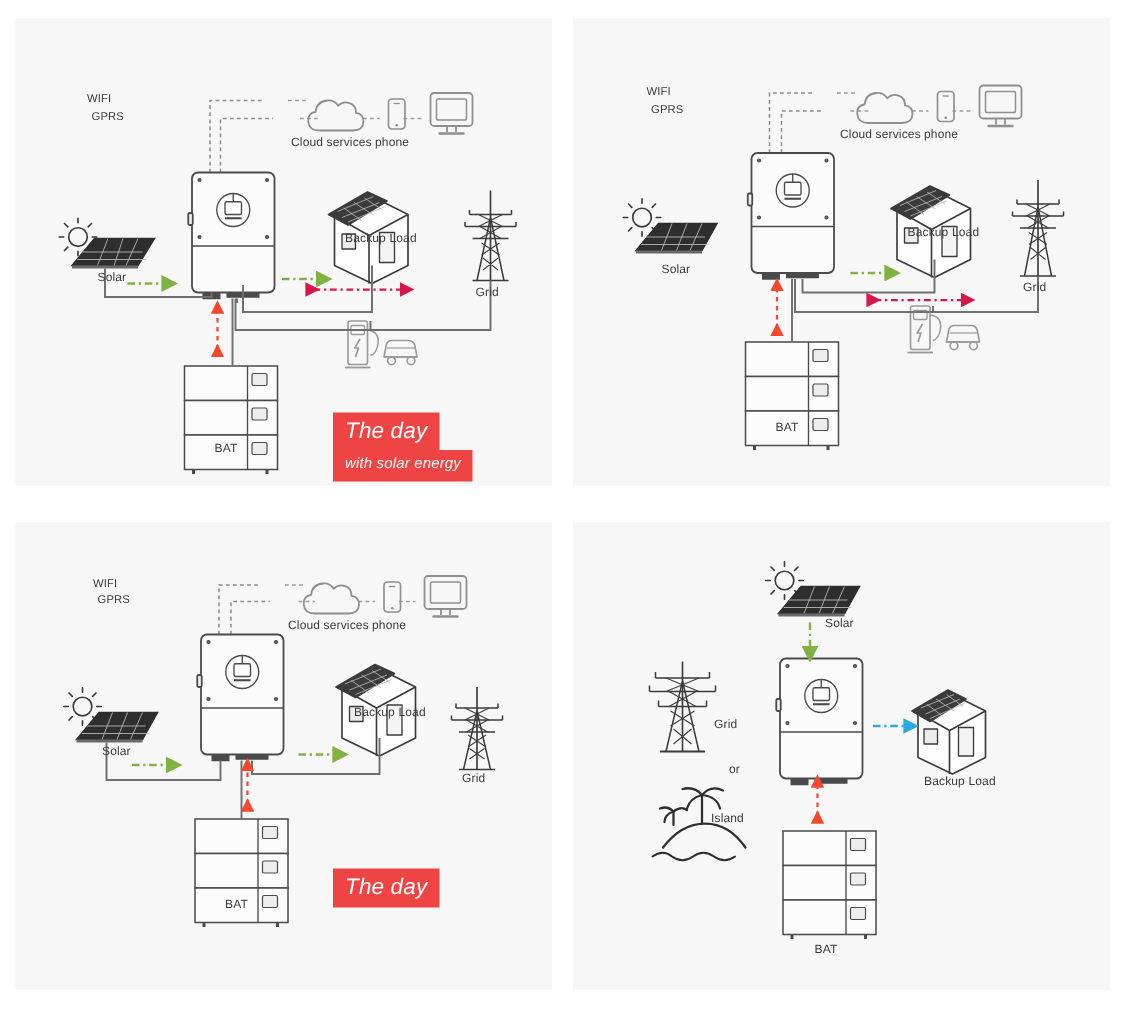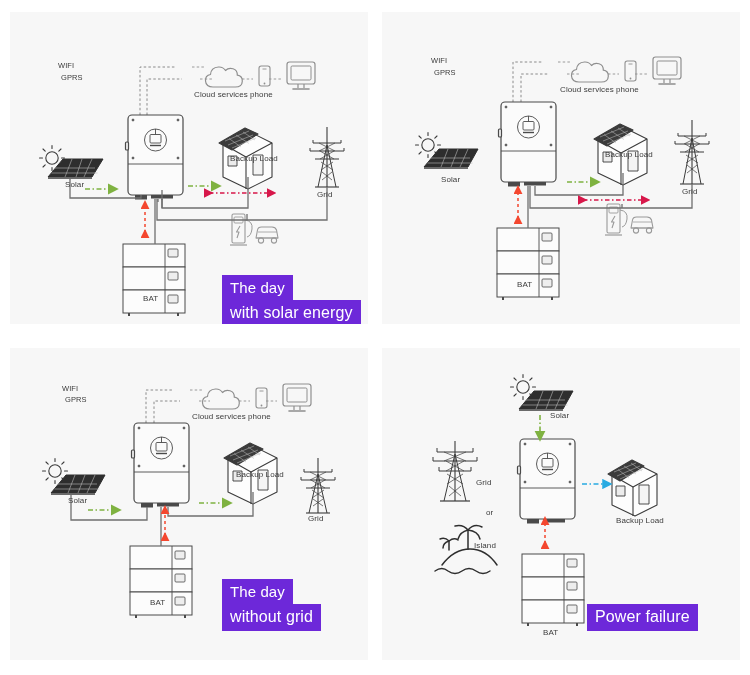--- a/index.html
+++ b/index.html
@@ -6,23 +6,23 @@
   body{width:750px;height:675px;font-family:"Liberation Sans",sans-serif;-webkit-font-smoothing:antialiased;}
   .grid{position:relative;width:750px;height:675px;}
   .panel{position:absolute;background:#f7f7f7;overflow:hidden;}
   .p1{left:10px;top:12px;width:358px;height:312px;}
   .p2{left:382px;top:12px;width:358px;height:312px;}
   .p3{left:10px;top:348px;width:358px;height:312px;}
   .p4{left:382px;top:348px;width:358px;height:312px;}
   .lbl{position:absolute;color:#3b3b3b;font-size:8px;letter-spacing:.1px;white-space:nowrap;}
   .lbl.sm{font-size:7.5px;}
   .svgwrap{position:absolute;left:0;top:0;width:100%;height:100%;}
-  .redbox{position:absolute;background:#6d28d9;color:#ffffff;font-size:15px;line-height:1;
-          padding:5px 8px 6px 8px;white-space:nowrap;letter-spacing:.1px;}
-  .redbox.big{font-size:16px;}
+  .redbox{position:absolute;background:#ef4444;color:#ffffff;font-size:15px;line-height:1;
+          padding:5px 8px 6px 8px;white-space:nowrap;letter-spacing:.1px;font-style:italic;}
+  .redbox.big{font-size:10px;}
 </style>
 </head>
 <body>
 
 <div class="grid">
 
   <div class="panel p1">
     <svg class="svgwrap" viewBox="0 0 358 312">
       <defs>
         <marker id="ag1" markerWidth="7" markerHeight="7" refX="4" refY="3.5" orient="auto">
@@ -497,21 +497,20 @@
     <span class="lbl sm" style="left:52px;top:36px;">WIFI</span>
     <span class="lbl sm" style="left:55px;top:47px;">GPRS</span>
     <span class="lbl" style="left:182px;top:64px;">Cloud services</span>
     <span class="lbl" style="left:238px;top:64px;">phone</span>
     <span class="lbl" style="left:58px;top:148px;">Solar</span>
     <span class="lbl" style="left:226px;top:122px;">Backup Load</span>
     <span class="lbl" style="left:298px;top:166px;">Grid</span>
     <span class="lbl" style="left:140px;top:250px;">BAT</span>
 
     <div class="redbox" style="left:212px;top:231px;">The day</div>
-    <div class="redbox big" style="left:212px;top:256px;">without grid</div>
   </div>
 
   <div class="panel p4">
     <svg class="svgwrap" viewBox="0 0 358 312">
       <defs>
         <marker id="ag4" markerWidth="7" markerHeight="7" refX="4" refY="3.5" orient="auto">
           <path d="M0,0 L7,3.5 L0,7 z" fill="#7fb241"></path>
           </marker>
         <marker id="ao4" markerWidth="6" markerHeight="6" refX="3.4" refY="3" orient="auto">
           <path d="M0,0 L6,3 L0,6 z" fill="#f4472f"></path>
@@ -614,16 +613,15 @@
       </g>
     </svg>
 
     <span class="lbl" style="left:168px;top:63px;">Solar</span>
     <span class="lbl" style="left:94px;top:130px;">Grid</span>
     <span class="lbl" style="left:84px;top:160px;padding-left:20px;">or</span>
     <span class="lbl" style="left:92px;top:193px;">Island</span>
     <span class="lbl" style="left:234px;top:168px;">Backup Load</span>
     <span class="lbl" style="left:161px;top:280px;">BAT</span>
 
-    <div class="redbox big" style="left:205px;top:256px;">Power failure</div>
   </div>
 
 </div>
 
 </body></html>

